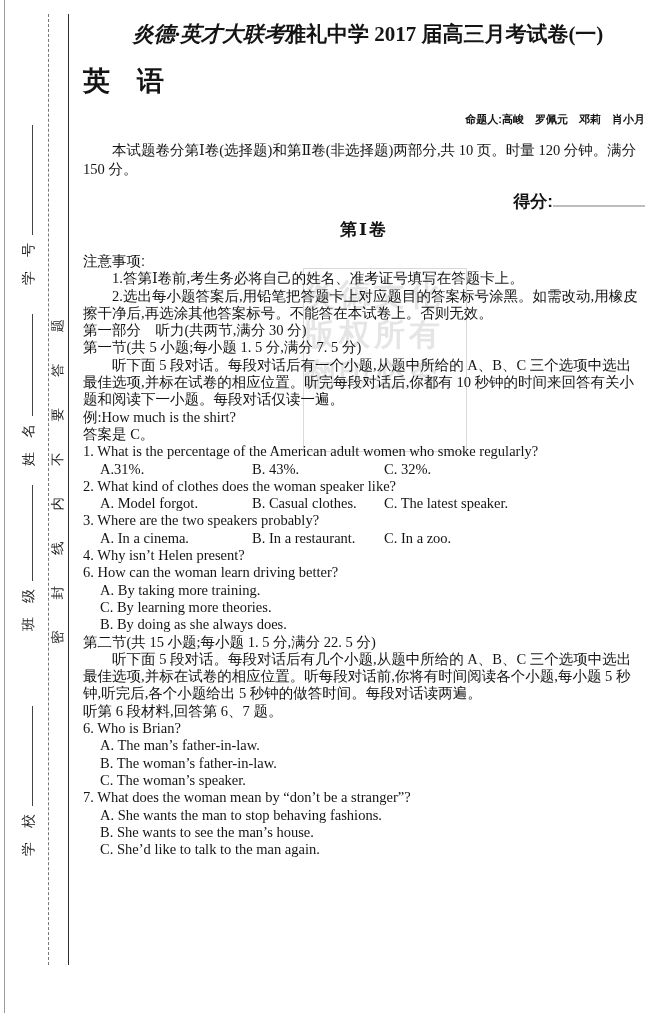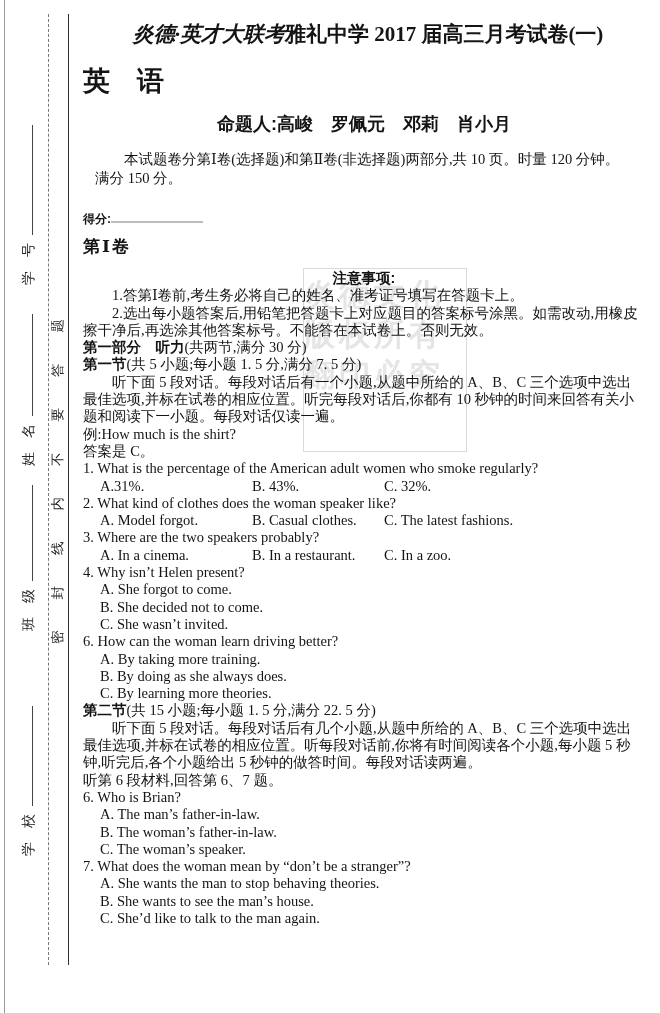--- a/index.html
+++ b/index.html
@@ -35,33 +35,33 @@
   .wm-line { font-size:31px; font-weight:bold; color:rgba(125,125,125,0.20);
              letter-spacing:4px; line-height:40px; font-family:"Liberation Sans",sans-serif; }
   .wm-line:first-child { margin-top:6px; }
 
   .content { position:absolute; left:83px; top:14px; width:562px; z-index:2; }
 
   .title   { text-align:center; font-size:21px; margin:6px 0 0; font-weight:bold; white-space:nowrap; }
   .brush   { font-style:italic;margin-left:8px; }
   .subject { text-align:left; font-size:27px; font-weight:bold; margin:15px 0 0;
              font-family:"Liberation Sans",sans-serif; }
-  .setters { text-align:center; font-size:18px; font-weight:bold; margin:13px 0 0;
+  .setters { text-align:right; font-size:11px; font-weight:bold; margin:13px 0 0;
              font-family:"Liberation Sans",sans-serif; }
 
-  .intro { font-size:14.5px; line-height:19px; text-indent:2em; margin:14px 12px 0; }
+  .intro { font-size:14.5px; line-height:19px; text-indent:2em; margin:14px 0 0; }
 
-  .score-line  { text-align:left; margin:19px 0 0; font-size:12px; height:22px; }
+  .score-line  { text-align:right; margin:11px 0 0; font-size:17px; height:22px; }
   .score-label { font-weight:bold; font-family:"Liberation Sans",sans-serif; }
   .score-blank { display:inline-block; width:92px; height:14px; border-bottom:2px solid #bdbdbd; }
 
-  .volume { text-align:left; font-size:17px; font-weight:bold; margin:6px 0 12px; letter-spacing:2px; }
+  .volume { text-align:center; font-size:17px; font-weight:bold; margin:6px 0 12px; letter-spacing:2px; }
 
   .body { margin-top:9px; font-size:14.5px; line-height:17.3px; }
-  .hb   { font-weight:bold; font-family:"Liberation Sans",sans-serif;text-align:center; }
+  .hb   { font-weight:normal; font-family:"Liberation Sans",sans-serif; }
   .notice-item { text-indent:2em; }
   .instr { text-indent:2em; }
   .opt-row   { display:grid; grid-template-columns:152px 132px auto; margin-left:17px; }
   .opt-stack > div { margin-left:17px; }
 
   .footer { position:absolute; left:83px; top:1019px; width:562px; text-align:center;
             font-size:13.5px; z-index:2; }
 </style>
 </head>
 <body>
@@ -130,60 +130,55 @@
       <div class="opt-row">
         <span>A.31%.</span>
         <span>B. 43%.</span>
         <span>C. 32%.</span>
       </div>
 
       <div>2. What kind of clothes does the woman speaker like?</div>
       <div class="opt-row">
         <span>A. Model forgot.</span>
         <span>B. Casual clothes.</span>
-        <span>C. The latest fashions.</span>
+        <span>C. The latest speaker.</span>
       </div>
 
       <div>3. Where are the two speakers probably?</div>
       <div class="opt-row">
         <span>A. In a cinema.</span>
         <span>B. In a restaurant.</span>
         <span>C. In a zoo.</span>
       </div>
 
       <div>4. Why isn’t Helen present?</div>
-      <div class="opt-stack">
-        <div>A. She forgot to come.</div>
-        <div>B. She decided not to come.</div>
-        <div>C. She wasn’t invited.</div>
-      </div>
 
       <div>6. How can the woman learn driving better?</div>
       <div class="opt-stack">
         <div>A. By taking more training.</div>
+        <div>C. By learning more theories.</div>
         <div>B. By doing as she always does.</div>
-        <div>C. By learning more theories.</div>
       </div>
 
       <div class="sec-head">
         <span class="hb">第二节</span><span>(共 15 小题;每小题 1. 5 分,满分 22. 5 分)</span>
       </div>
       <div class="instr">听下面 5 段对话。每段对话后有几个小题,从题中所给的 A、B、C 三个选项中选出最佳选项,并标在试卷的相应位置。听每段对话前,你将有时间阅读各个小题,每小题 5 秒钟,听完后,各个小题给出 5 秒钟的做答时间。每段对话读两遍。</div>
       <div>听第 6 段材料,回答第 6、7 题。</div>
 
       <div>6. Who is Brian?</div>
       <div class="opt-stack">
         <div>A. The man’s father-in-law.</div>
         <div>B. The woman’s father-in-law.</div>
         <div>C. The woman’s speaker.</div>
       </div>
 
       <div>7. What does the woman mean by “don’t be a stranger”?</div>
       <div class="opt-stack">
-        <div>A. She wants the man to stop behaving theories.</div>
+        <div>A. She wants the man to stop behaving fashions.</div>
         <div>B. She wants to see the man’s house.</div>
         <div>C. She’d like to talk to the man again.</div>
       </div>
 
     </div>
   </div>
 
   <div class="footer">英语试题(雅礼版)第 1 页(共 10 页)</div>
 
 </div>

